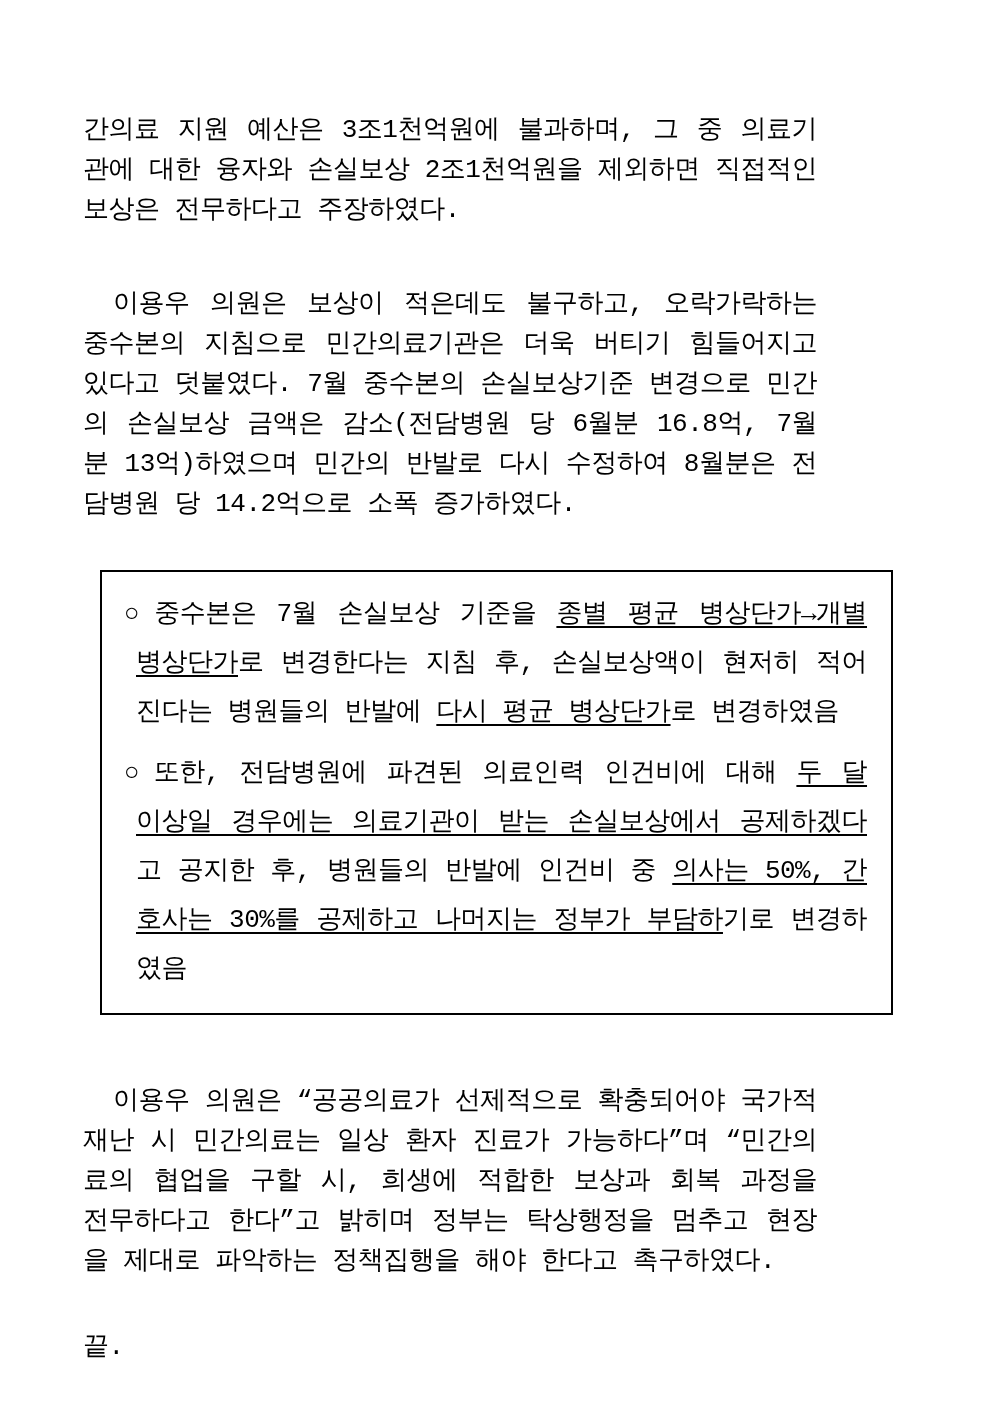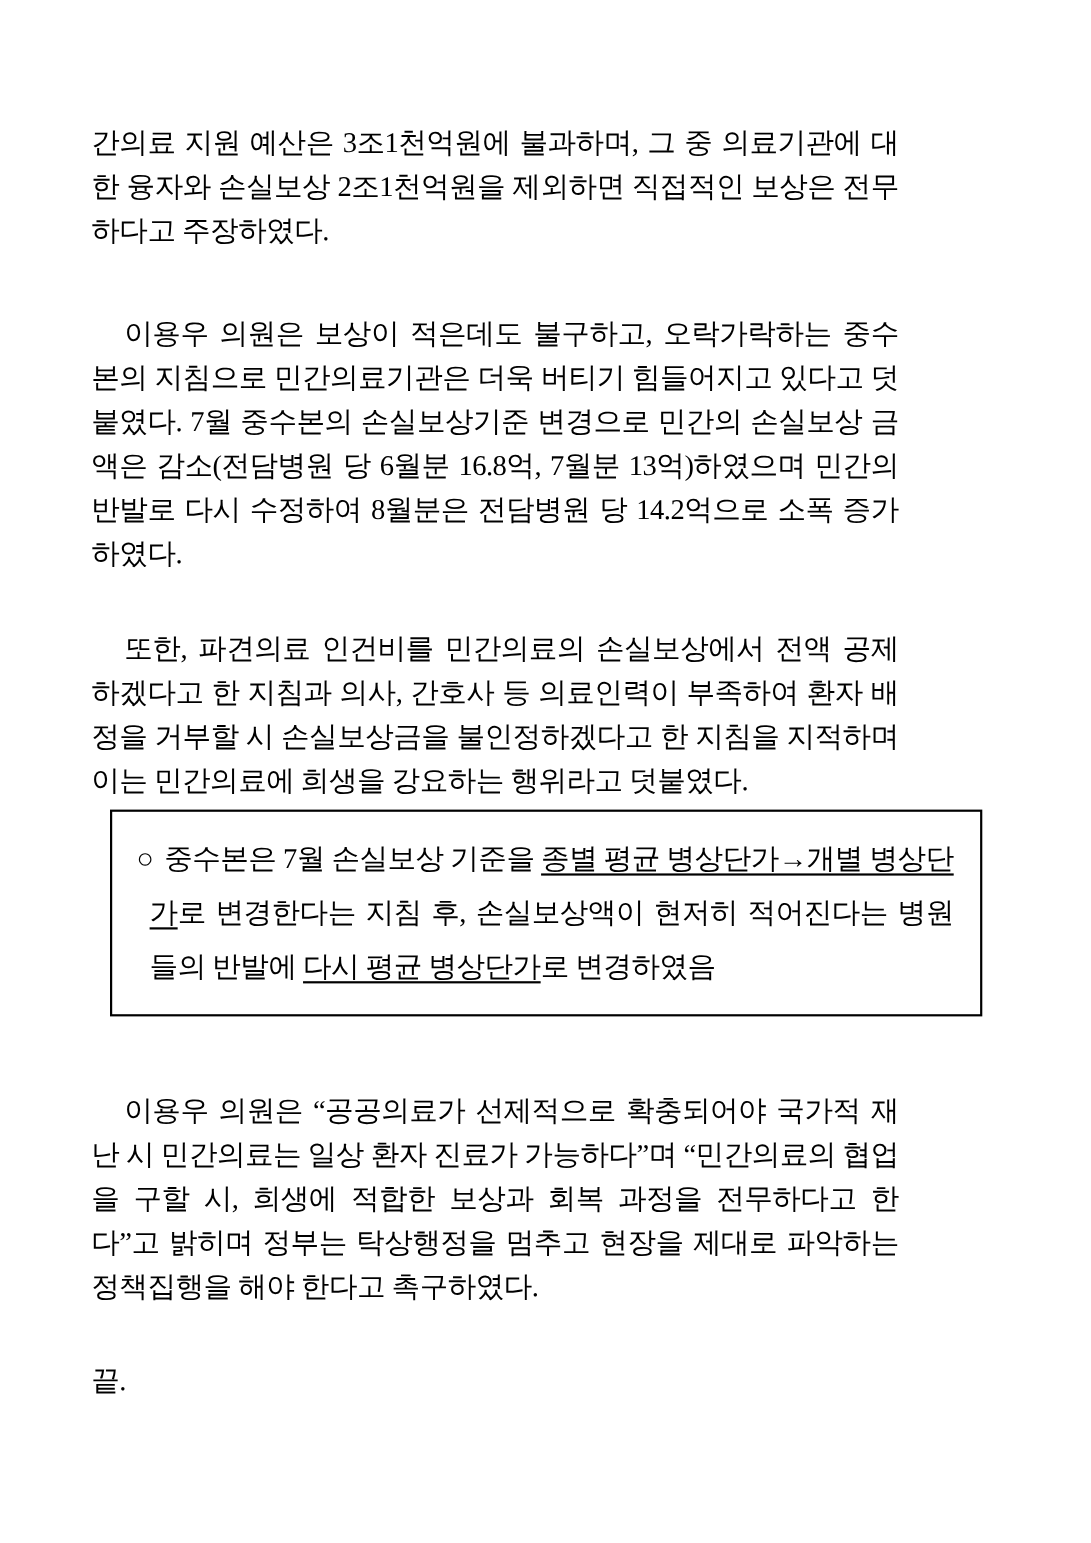--- a/index.html
+++ b/index.html
@@ -12,20 +12,21 @@
     height: 1403px;
     color: #000000;
     font-family: "Liberation Serif", "DejaVu Serif", serif;
     overflow: hidden;
   }
   .page {
     box-sizing: border-box;
     width: 899px;
     height: 1403px;
     padding: 110px 82px 0 83px;
+    font-family: Liberation Mono, monospace;
   }
   .para {
     font-size: 26px;
     line-height: 40px;
     letter-spacing: -0.5px;
     text-align: justify;
     margin: 0 0 54px 0;
   }
   .para.tight {
     margin-bottom: 46px;
@@ -81,27 +82,27 @@
 </style>
 </head>
 <body>
 
 <div class="page">
 
   <p class="para">간의료 지원 예산은 3조1천억원에 불과하며, 그 중 의료기관에 대한 융자와 손실보상 2조1천억원을 제외하면 직접적인 보상은 전무하다고 주장하였다.</p>
 
   <p class="para indent tight">이용우 의원은 보상이 적은데도 불구하고, 오락가락하는 중수본의 지침으로 민간의료기관은 더욱 버티기 힘들어지고 있다고 덧붙였다. 7월 중수본의 손실보상기준 변경으로 민간의 손실보상 금액은 감소(전담병원 당 6월분 16.8억, 7월분 13억)하였으며 민간의 반발로 다시 수정하여 8월분은 전담병원 당 14.2억으로 소폭 증가하였다.</p>
 
-  <p class="para indent pre-caption">또한, 파견의료 인건비를 민간의료의 손실보상에서 전액 공제하겠다고 한 지침과 의사, 간호사 등 의료인력이 부족하여 환자 배정을 거부할 시 손실보상금을 불인정하겠다고 한 지침을 지적하며 이는 민간의료에 희생을 강요하는 행위라고 덧붙였다.</p>
 
 
   <div class="table-box">
 
     <p class="bullet"><span class="marker">○</span><span>중수본은 7월 손실보상 기준을 </span><span class="u">종별 평균 병상단가→개별 병상단가</span><span>로 변경한다는 지침 후, 손실보상액이 현저히 적어진다는 병원들의 반발에 </span><span class="u">다시 평균 병상단가</span><span>로 변경하였음</span></p>
 
+    <p class="bullet"><span class="marker">○</span><span>또한, 전담병원에 파견된 의료인력 인건비에 대해 </span><span class="u">두 달 이상일 경우에는 의료기관이 받는 손실보상에서 공제하겠다</span><span>고 공지한 후, 병원들의 반발에 인건비 중 </span><span class="u">의사는 50%, 간호사는 30%를 공제하고 나머지는 정부가 부담하</span><span>기로 변경하였음</span></p>
 
   </div>
 
   <p class="para indent closing">이용우 의원은 “공공의료가 선제적으로 확충되어야 국가적 재난 시 민간의료는 일상 환자 진료가 가능하다”며 “민간의료의 협업을 구할 시, 희생에 적합한 보상과 회복 과정을 전무하다고 한다”고 밝히며 정부는 탁상행정을 멈추고 현장을 제대로 파악하는 정책집행을 해야 한다고 촉구하였다.</p>
 
   <p class="end-mark">끝.</p>
 
 </div>
 
 </body></html>

